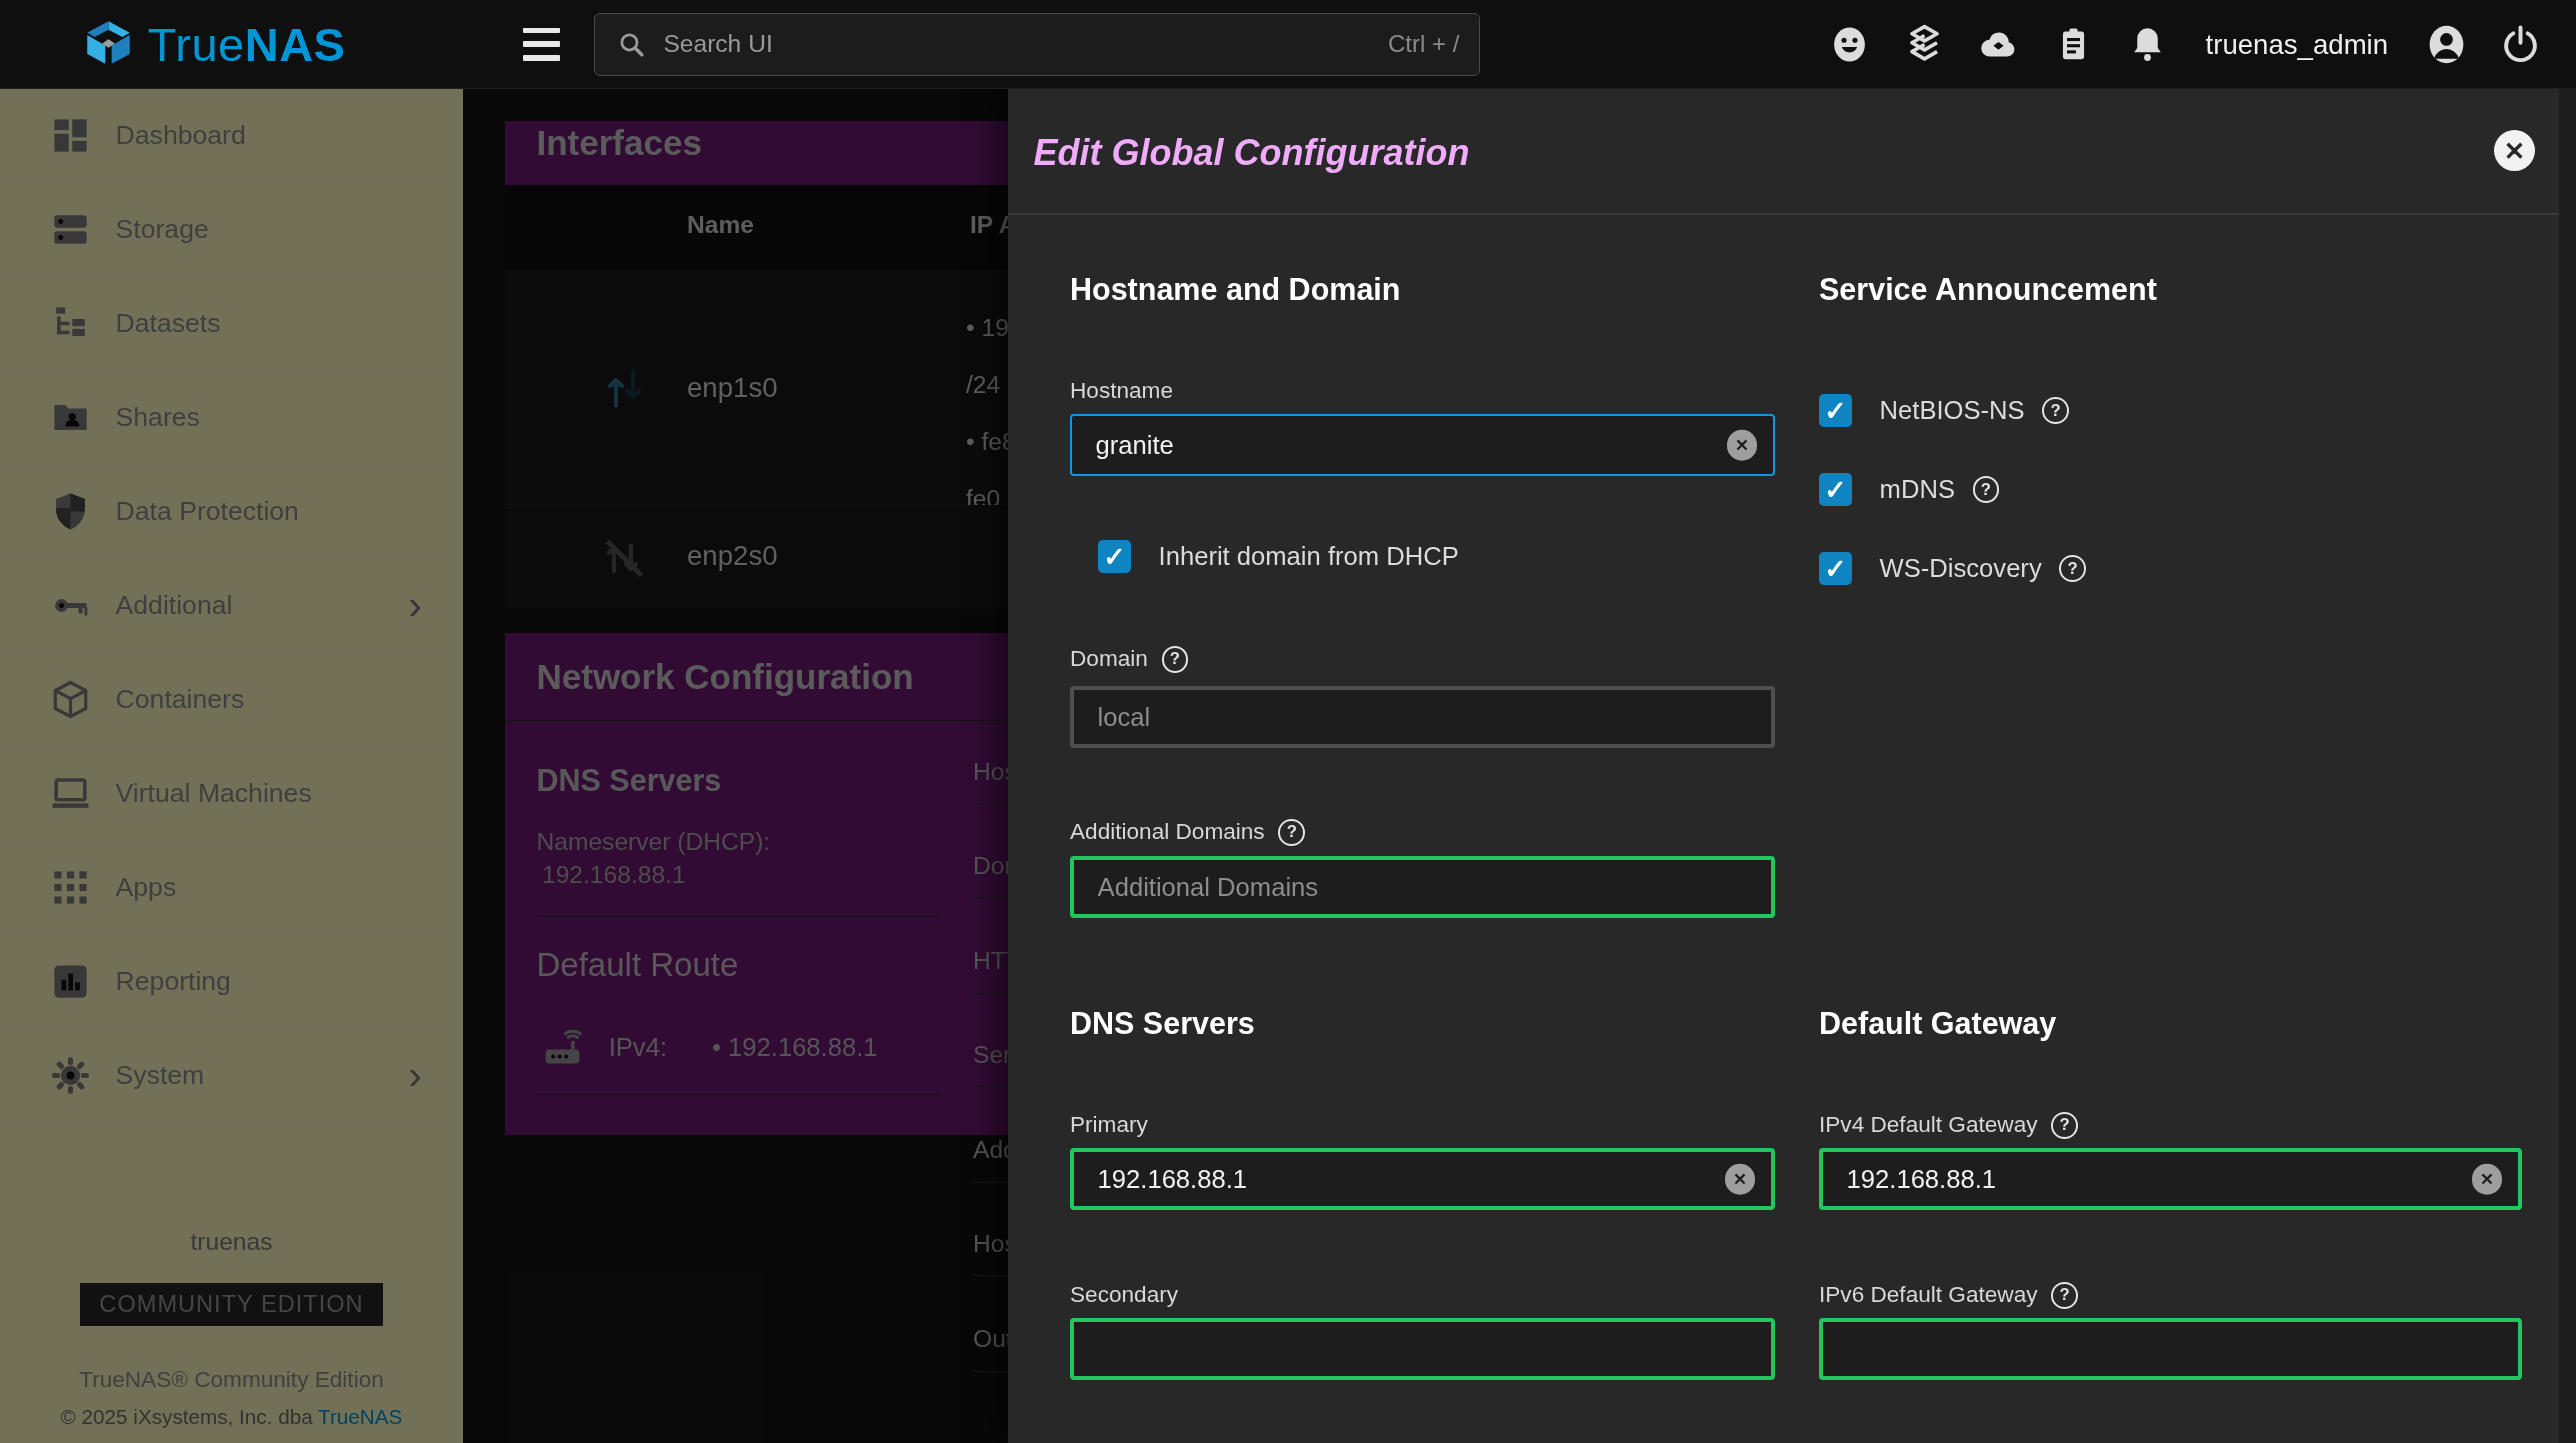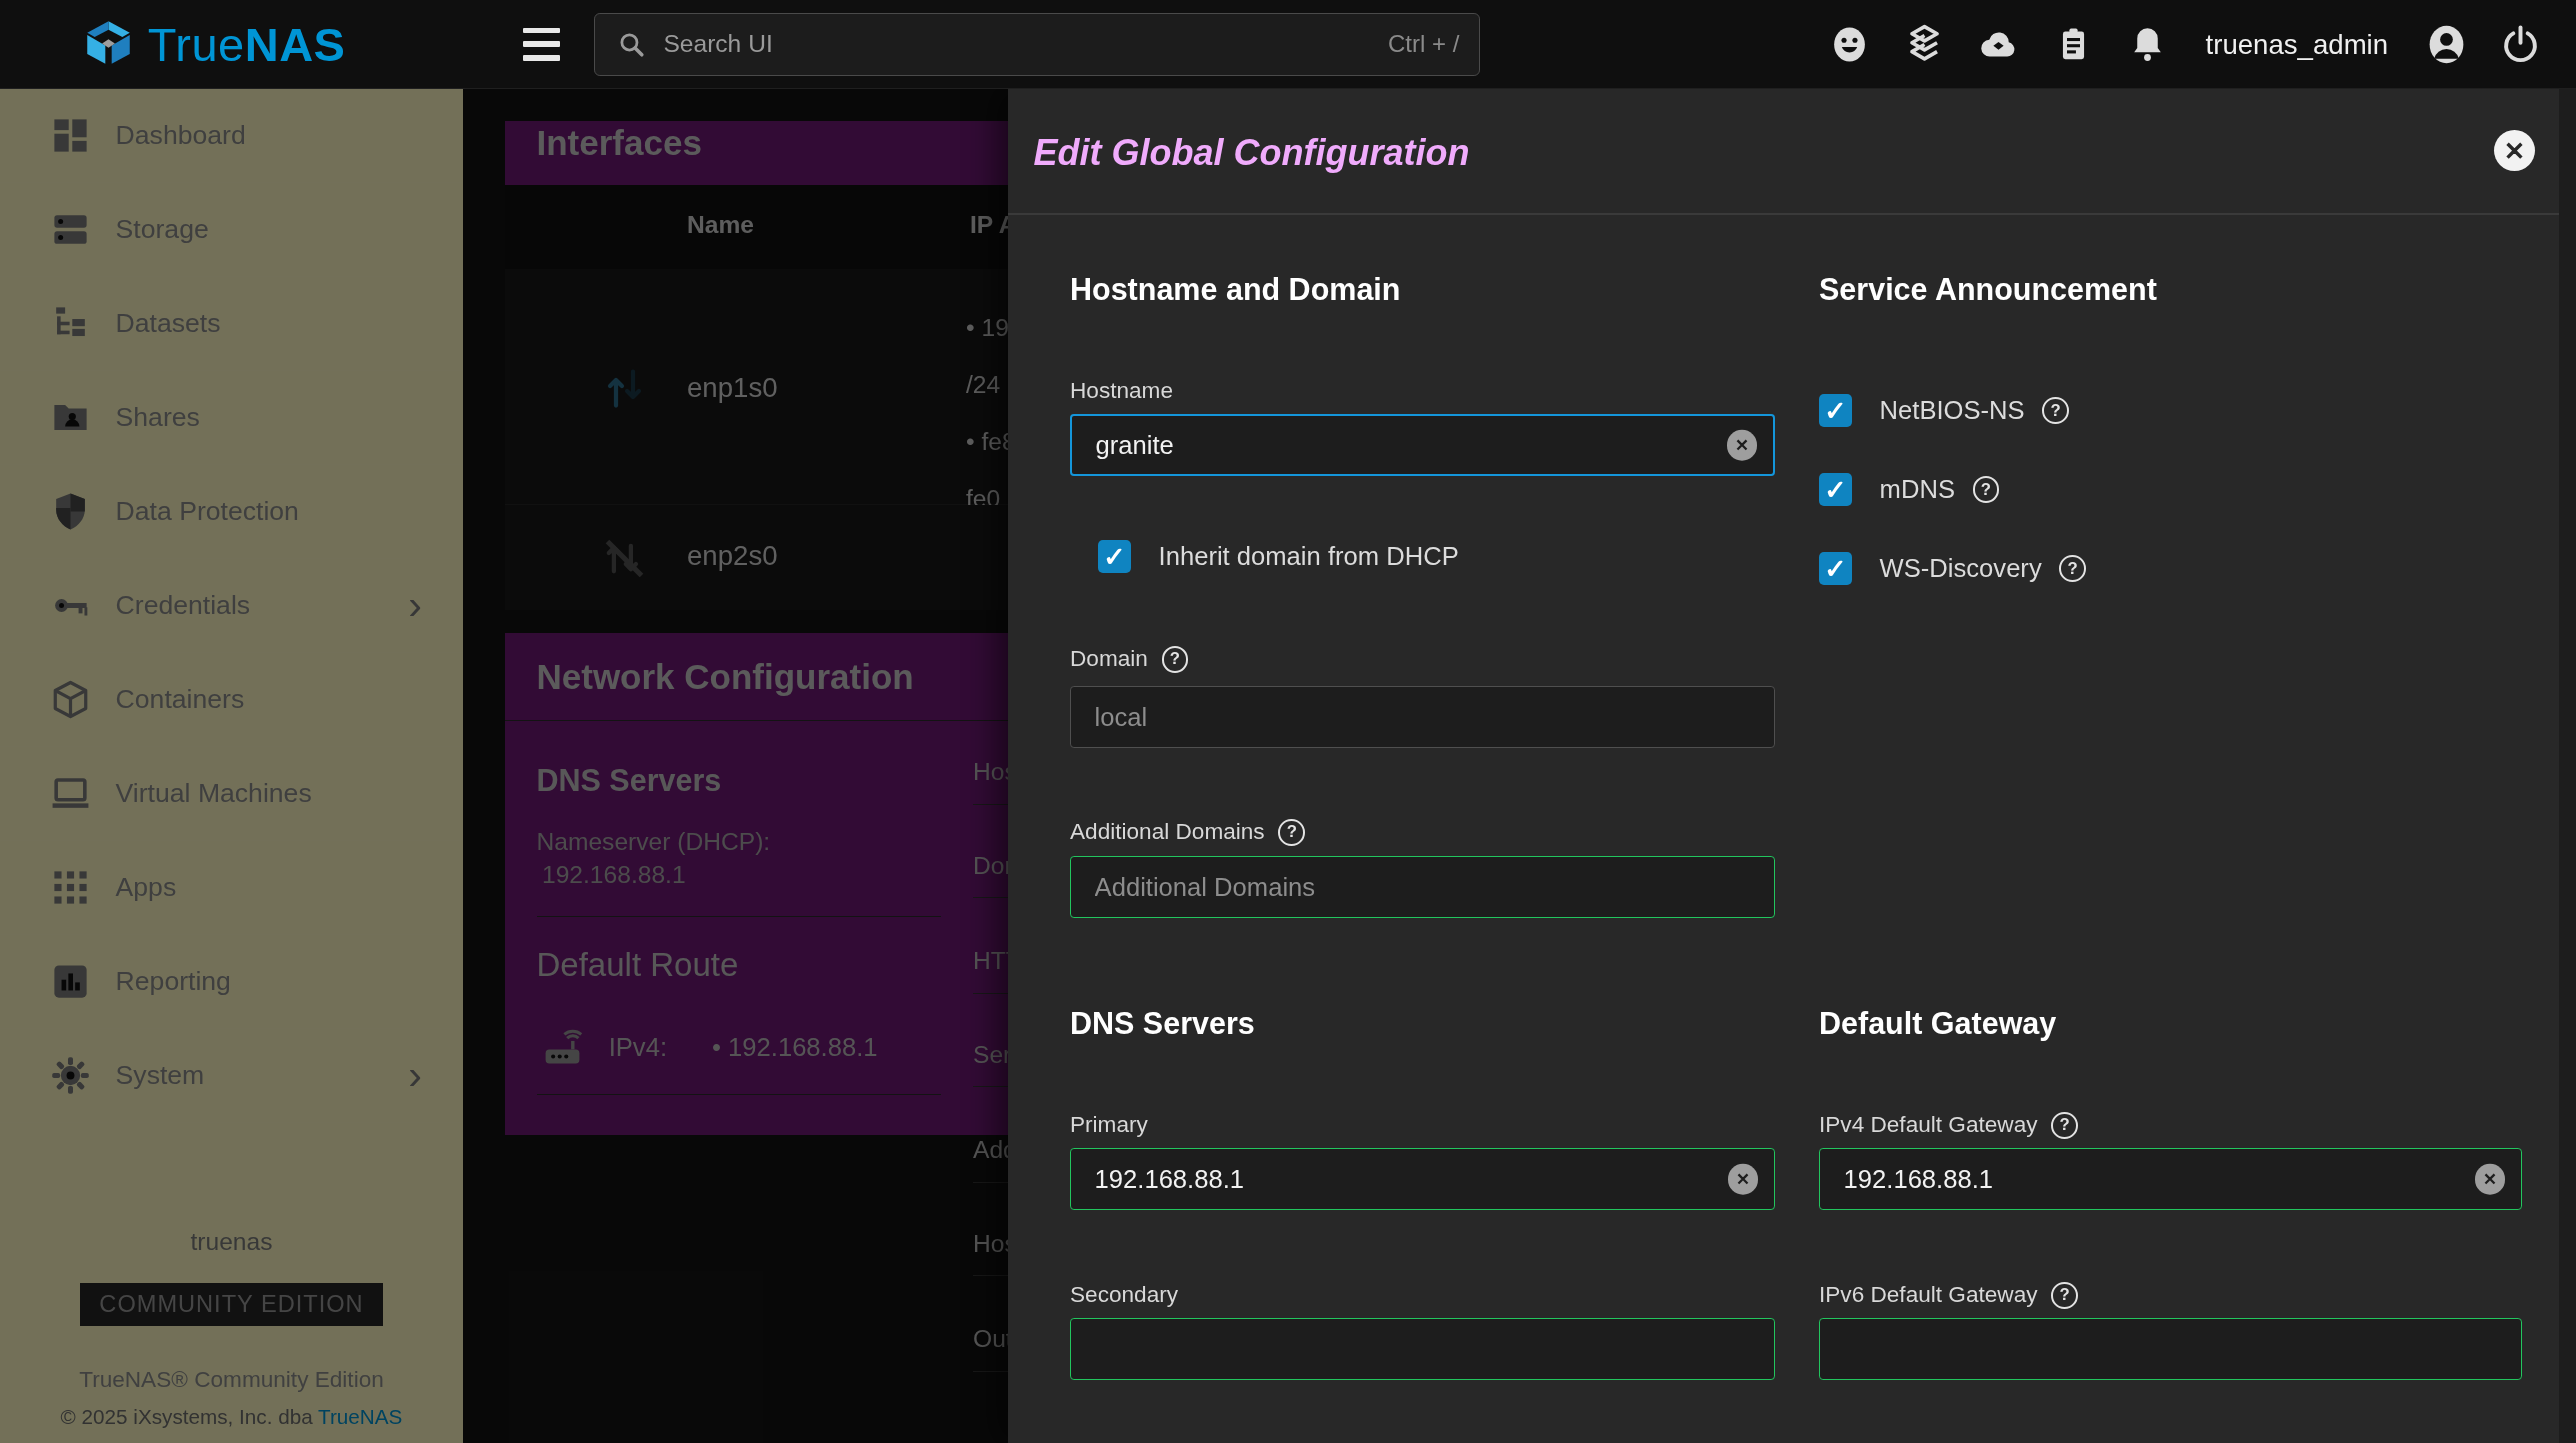--- a/index.html
+++ b/index.html
@@ -86,21 +86,21 @@
                display:flex; align-items:center; justify-content:center; }
   .close-btn::after { content:"✕"; }
 
   .sec-h { position:absolute; color:#ffffff; font-size:30.5px; font-weight:700; }
   .flabel { position:absolute; display:flex; align-items:center; color:#d8d8d8; font-size:22.6px; }
   .help { display:inline-flex; width:26.6px; height:26.6px; border:2px solid #e3e3e3; border-radius:50%;
           color:#e3e3e3; font-size:16.7px; font-weight:700; align-items:center; justify-content:center;
           margin-left:13.8px; cursor:pointer; }
   .help::after { content:"?"; }
 
-  .tn-input { position:absolute; height:62px; background:#1d1d1d; border:1px solid #22c55e; border-radius:3.9px;
+  .tn-input { position:absolute; height:62px; background:#1d1d1d; border:4px solid #22c55e; border-radius:3.9px;
               display:flex; align-items:center; padding:0 63px 0 23.6px; }
   .tn-input input { width:100%; background:transparent; border:none; outline:none; color:#f2f2f2; font-size:25.6px;
                     font-family:"Liberation Sans", sans-serif; }
   .tn-input input::placeholder { color:#8d8d8d; opacity:1; }
   .tn-input.focused { border:2px solid #1496db; }
   .tn-input.disabled { border-color:#4f4f4f; }
   .tn-input.disabled input { color:#8d8d8d; }
   .clear-btn { position:absolute; right:15.7px; top:50%; transform:translateY(-50%); width:30.5px; height:30.5px;
                border-radius:50%; background:#9e9e9e; border:none; cursor:pointer; color:#1d1d1d;
                font-size:16.7px; font-weight:700; display:flex; align-items:center; justify-content:center; }
@@ -249,21 +249,21 @@
       <span class="nlabel">Data Protection</span>
     </div>
     <div class="nav-item">
       <svg class="nicon" viewBox="0 0 24 24">
         <circle cx="7" cy="12" r="3.6" fill="#7d7d7d"></circle>
           <circle cx="7" cy="12" r="1.4" fill="#101010"></circle>
         <rect x="10" y="10.6" width="11" height="2.8" fill="#7d7d7d"></rect>
         <rect x="16.5" y="13" width="2.2" height="3.4" fill="#7d7d7d"></rect>
           <rect x="19.8" y="13" width="1.6" height="4.6" fill="#7d7d7d"></rect>
         </svg>
-      <span class="nlabel">Credentials</span>
+      <span class="nlabel">Additional</span>
       <span class="nav-chevron">›</span>
     </div>
     <div class="nav-item">
       <svg class="nicon" viewBox="0 0 24 24" fill="none" stroke="#7d7d7d" stroke-width="1.8" stroke-linejoin="round">
         <polygon points="12,2.5 20.5,7 20.5,17 12,21.5 3.5,17 3.5,7"></polygon>
         <polyline points="3.5,7 12,11.5 20.5,7"></polyline>
           <line x1="12" y1="11.5" x2="12" y2="21.5"></line>
         </svg>
       <span class="nlabel">Containers</span>
     </div>

